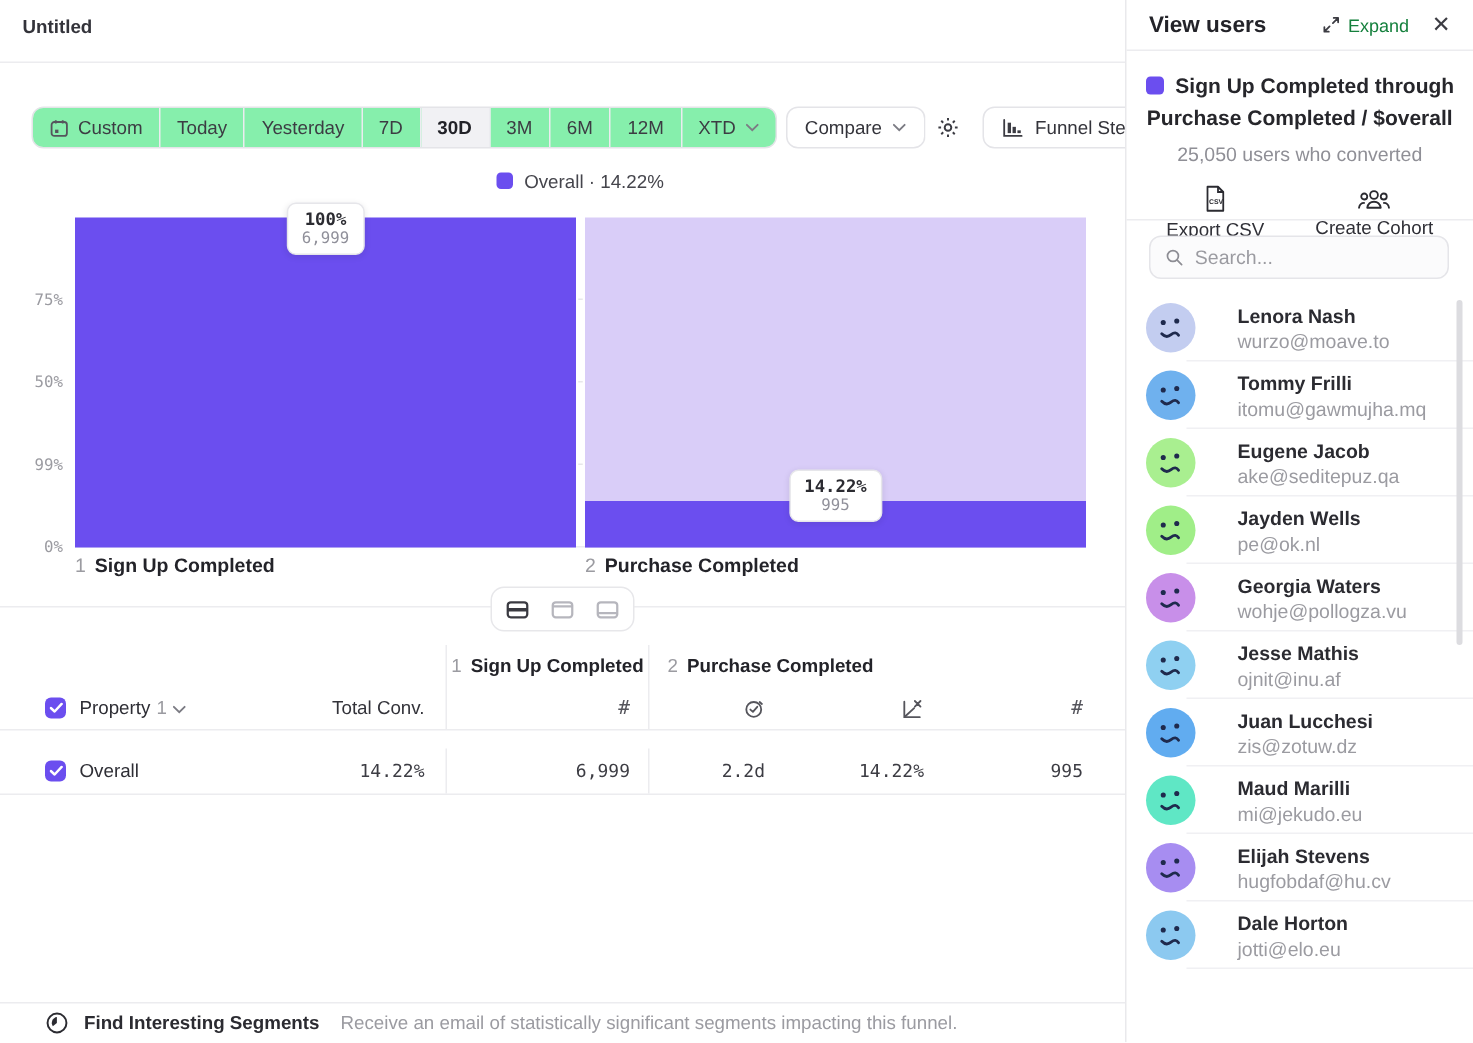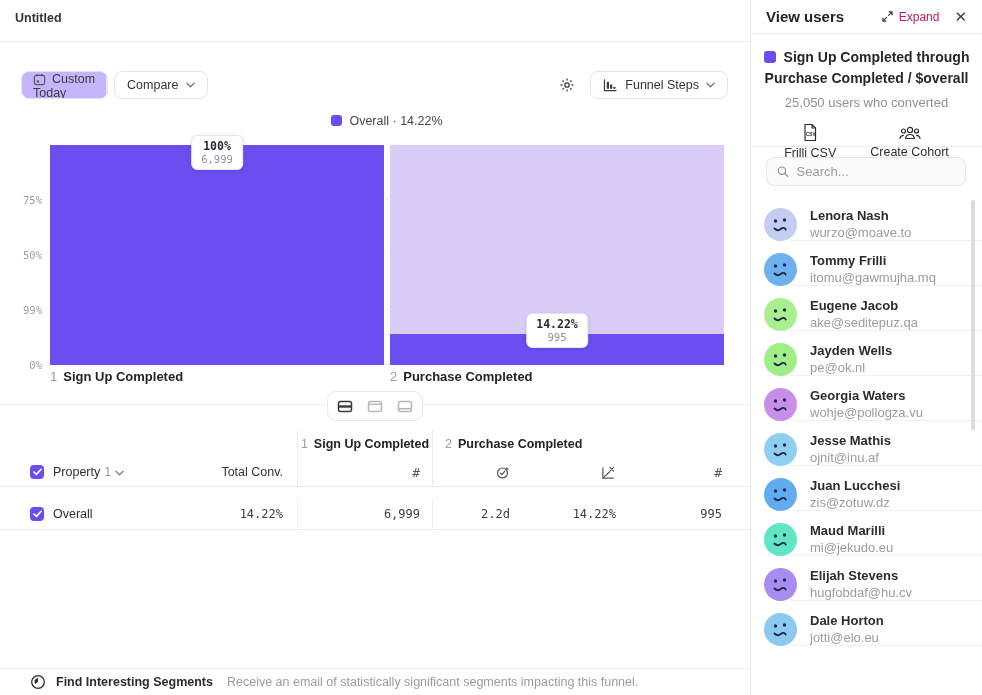--- a/index.html
+++ b/index.html
@@ -8,21 +8,21 @@
          font-family:"Liberation Sans", sans-serif; color:#2b2b31; }
 
   
   .main { position:absolute; left:0; top:0; width:750px; height:695px; }
   .doc-header { position:absolute; top:0; left:0; right:0; height:42px; border-bottom:1px solid #ececef; }
   .doc-title { position:absolute; left:15px; top:11px; font-size:12.5px; font-weight:700; color:#33333a; }
 
   .toolbar { position:absolute; top:71px; left:21px; right:22px; display:flex; justify-content:space-between; align-items:center; }
   .toolbar-left { display:flex; gap:6px; align-items:center; }
   .toolbar-right { display:flex; gap:8px; align-items:center; }
-  .segmented { display:inline-flex; border:1px solid #e4e4e8; border-radius:8px; overflow:hidden; height:28px; background:#c4b5fd;flex-direction:column; }
+  .segmented { display:inline-flex; border:1px solid #e4e4e8; border-radius:8px; overflow:hidden; height:28px; background:#86efac; }
   .seg { display:flex; align-items:center; gap:6px; padding:0 11px; font-size:12.5px; color:#3c3c43;
          border-right:1px solid #ececf0; cursor:pointer; white-space:nowrap; }
   .seg:last-child { border-right:none; }
   .seg.active { background:#f1f1f4; font-weight:700; color:#222228; }
   .btn { display:inline-flex; align-items:center; gap:7px; height:28px; padding:0 12px; border:1px solid #e4e4e8;
          border-radius:8px; background:#fff; font-size:12.5px; color:#33333a; cursor:pointer; white-space:nowrap; }
   .icon-btn { width:30px; justify-content:center; padding:0; border:none; }
   svg.ic { display:block; }
 
   
@@ -75,36 +75,36 @@
   
   .footer { position:absolute; left:0; right:0; bottom:0; height:27px; border-top:1px solid #ececef;
             display:flex; align-items:center; padding-left:30px; gap:10px; background:#fff; }
   .footer .ft-title { font-size:12.5px; font-weight:700; color:#2b2b31; }
   .footer .ft-desc { font-size:12.5px; color:#9b9ba1; margin-left:4px; }
 
   
   .panel { position:absolute; left:750px; top:0; width:232px; height:695px; border-left:1px solid #e9e9ec; background:#fff; }
   .panel-header { position:relative; height:34px; border-bottom:1px solid #ececef; display:flex; align-items:center; padding:0 15px; }
   .panel-title { font-size:15px; font-weight:700; color:#232329; flex:1; }
-  .expand-btn { display:flex; align-items:center; gap:6px; font-size:12px; color:#be185d; cursor:pointer; margin-right:15px; }
+  .expand-btn { display:flex; align-items:center; gap:6px; font-size:12px; color:#15803d; cursor:pointer; margin-right:15px; }
   .close-btn { font-size:15px; color:#3c3c43; cursor:pointer; line-height:1; }
   .summary { text-align:center; padding:13px 12px 0; border-bottom:1px solid #ececef; height:113px; }
   .summary-line { font-size:14px; font-weight:700; color:#26262b; line-height:21px; }
   .summary .swatch { display:inline-block; width:12px; height:12px; border-radius:3px; background:var(--accent); vertical-align:-1px; margin-right:8px; }
   .summary-sub { font-size:13px; color:#8f8f96; margin-top:6px; }
   .actions { display:flex; justify-content:center; gap:34px; margin-top:13px; }
   .action { display:flex; flex-direction:column; align-items:center; gap:4px; cursor:pointer; color:#2f2f36; }
   .action .lbl { font-size:12.5px; }
   .searchbox { position:absolute; top:157px; left:15px; right:16px; height:29px; border:1px solid #e5e5e9; background:#fbfbfc;
                border-radius:8px; display:flex; align-items:center; padding:0 10px; gap:8px; }
   .searchbox input { border:none; outline:none; background:transparent; font-size:13px; color:#33333a; width:100%;
                      font-family:"Liberation Sans", sans-serif; }
   .searchbox input::placeholder { color:#9b9ba1; }
   .user-list { position:absolute; top:196px; left:0; right:0; bottom:0; overflow:hidden; }
-  .user-item { height:45px; display:flex; align-items:flex-end; padding-left:13px; gap:13px; cursor:pointer; position:relative; }
+  .user-item { height:45px; display:flex; align-items:center; padding-left:13px; gap:28px; cursor:pointer; position:relative; }
   .user-item::after { content:""; position:absolute; left:40px; right:0; bottom:0; border-bottom:1px solid #f0f0f3; }
   .avatar { width:33px; height:33px; border-radius:50%; flex:none; position:relative; overflow:hidden; }
   .user-text { display:flex; flex-direction:column; gap:1px; }
   .user-name { font-size:13px; font-weight:700; color:#2b2b31; line-height:17px; }
   .user-email { font-size:13px; color:#9b9ba1; line-height:16px; }
   .scroll-thumb { position:absolute; right:7px; top:200px; width:4px; height:230px; border-radius:3px; background:#dcdce0; }
 </style>
 </head>
 <body>
 
@@ -347,21 +347,21 @@
       <div class="summary-line"><span class="swatch"></span><span>Sign Up Completed through</span></div>
       <div class="summary-line">Purchase Completed / $overall</div>
       <div class="summary-sub">25,050 users who converted</div>
       <div class="actions">
         <div class="action">
           <svg class="ic" width="18" height="19" viewBox="0 0 18 19" fill="none" stroke="#2b2b31" stroke-width="1.2">
               <path d="M4 1.5h7l3.5 3.5v12.5H4z" stroke-linejoin="round"></path>
               <path d="M11 1.5V5h3.5"></path>
               <text x="5" y="13" font-size="4.6" font-family="Liberation Sans,sans-serif" fill="#2b2b31" stroke="none" font-weight="bold">CSV</text>
             </svg>
-          <span class="lbl">Frilli CSV</span>
+          <span class="lbl">Export CSV</span>
         </div>
         <div class="action">
           <svg class="ic" width="22" height="18" viewBox="0 0 22 18" fill="none" stroke="#2b2b31" stroke-width="1.2">
               <circle cx="11" cy="7" r="2.6"></circle>
               <path d="M6.5 15.5c.5-2.6 2.3-4 4.5-4s4 1.4 4.5 4z" stroke-linejoin="round"></path>
               <circle cx="4.5" cy="8" r="2"></circle>
               <path d="M1 15.5c.4-2 1.7-3.2 3.4-3.2" stroke-linecap="round"></path>
               <circle cx="17.5" cy="8" r="2"></circle>
               <path d="M21 15.5c-.4-2-1.7-3.2-3.4-3.2" stroke-linecap="round"></path>
             </svg>

